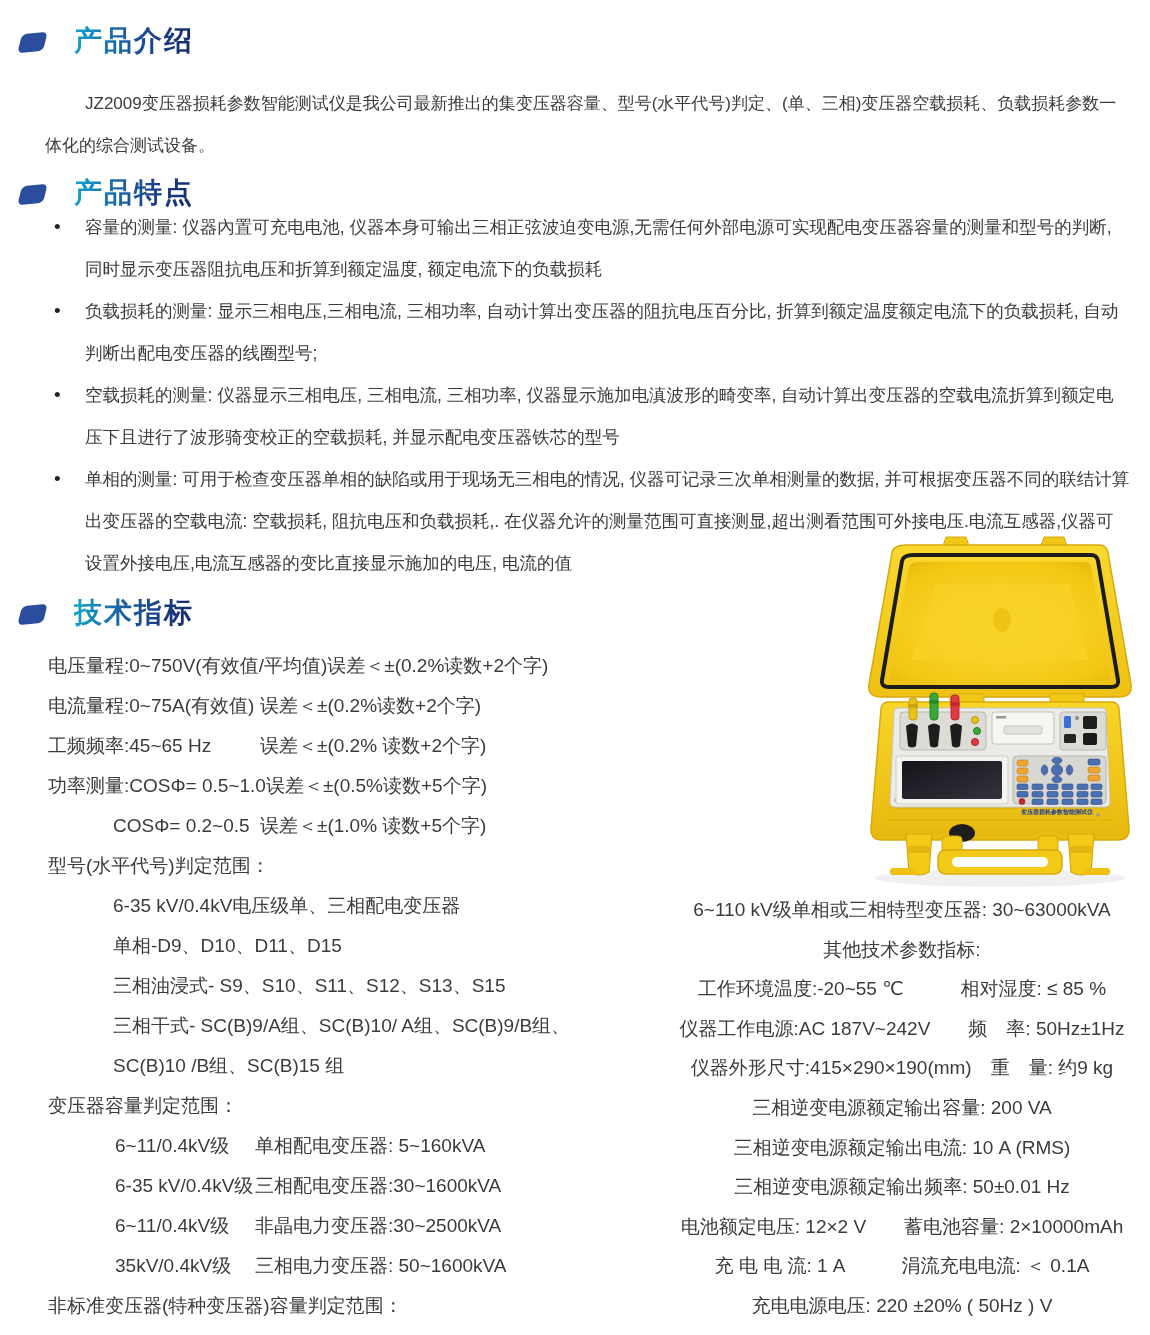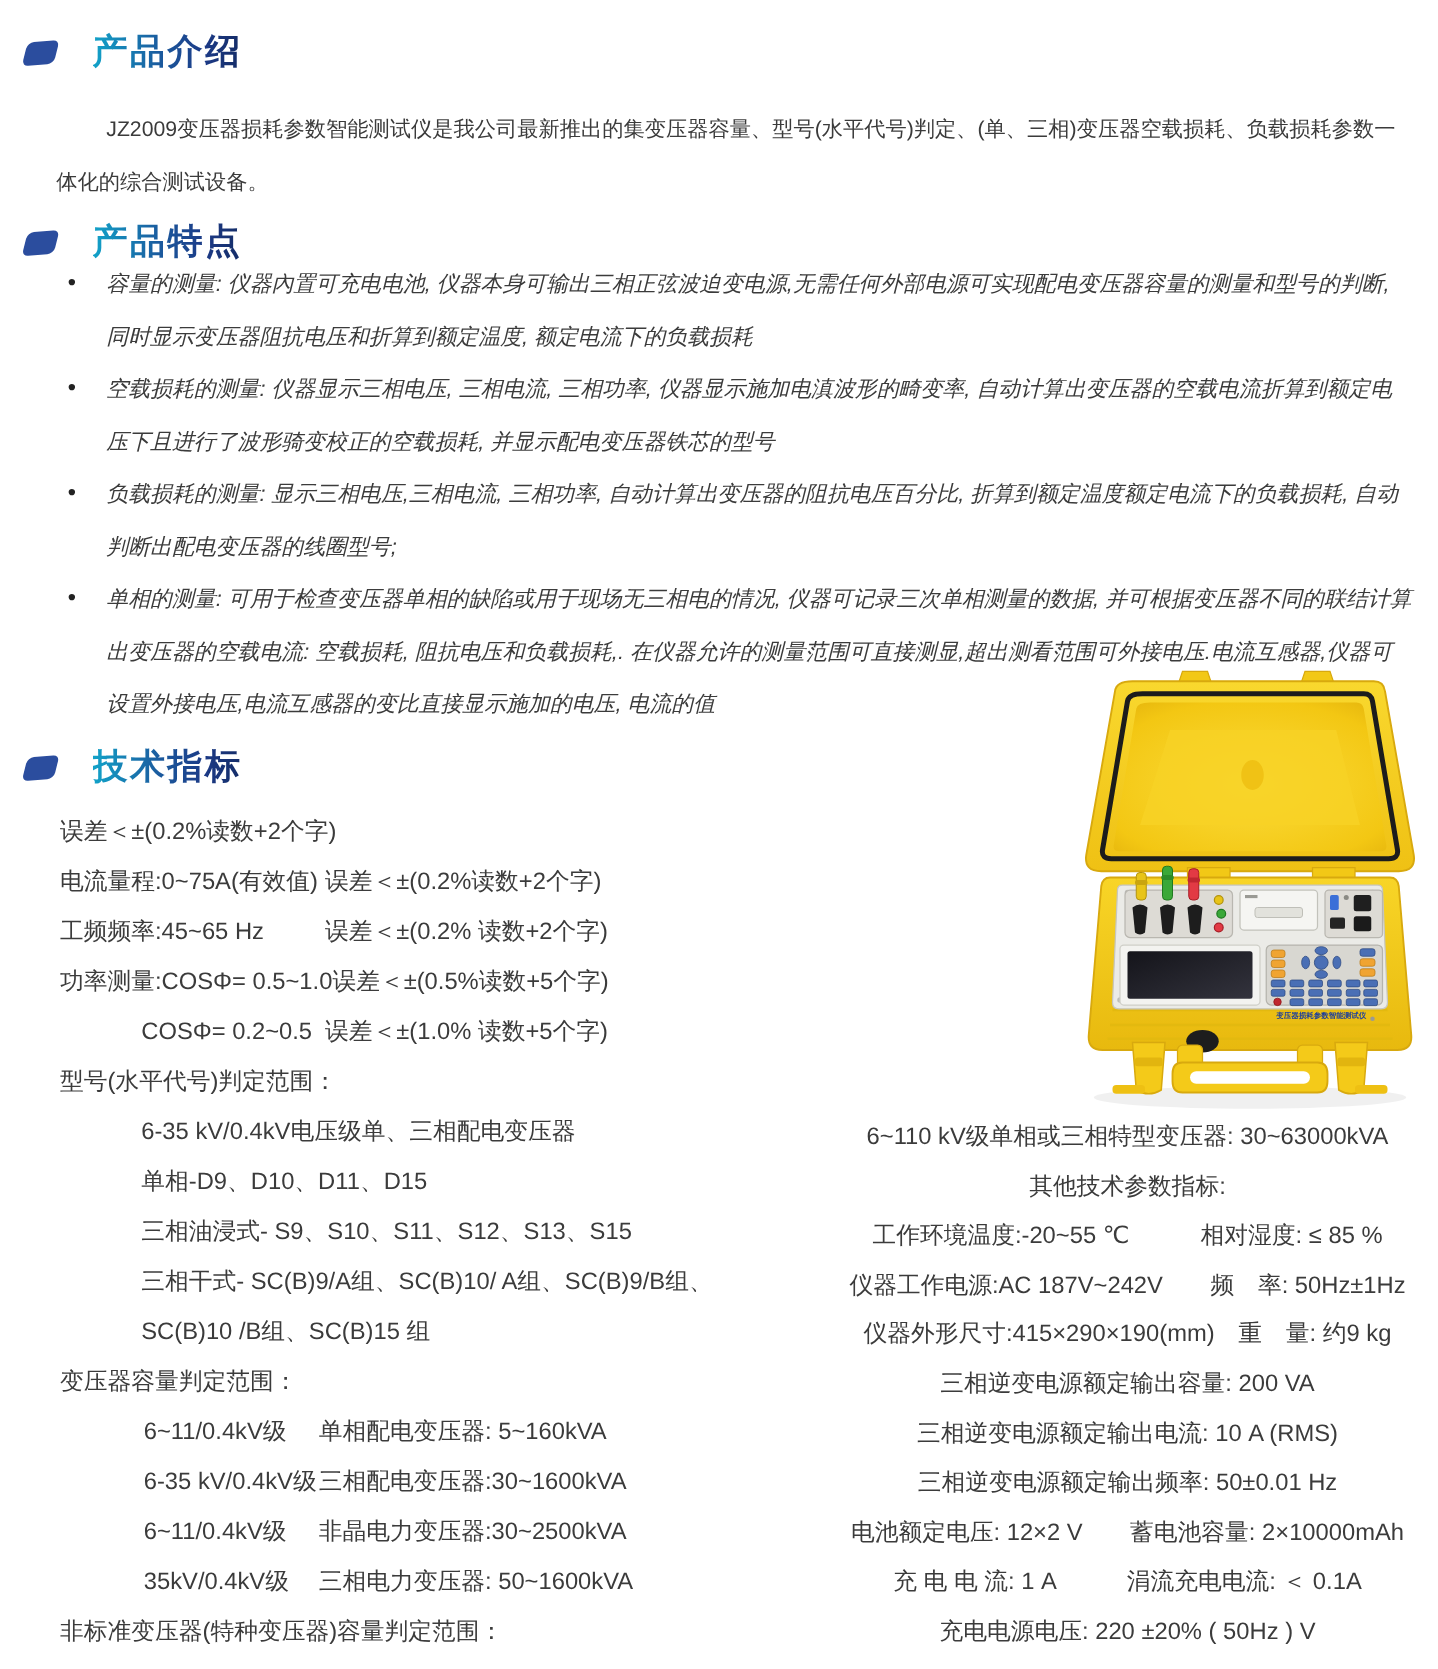--- a/index.html
+++ b/index.html
@@ -29,21 +29,21 @@
   #head-specs    { top:594px; }
 
   
   .intro-text {
     position:absolute; left:45px; top:66px; width:1085px;
     font-size:17px; line-height:42px; text-indent:40px;
   }
 
   
   .features { position:absolute; left:85px; top:206px; width:1046px;
-    font-size:17.5px; line-height:42px; list-style:none; margin:0; padding:0;font-style:italic; }
+    font-size:17.5px; line-height:42px; list-style:none; margin:0; padding:0; }
   .features li { position:relative; }
   .features li::before {
     content:"\2022"; position:absolute; left:-31px; top:0;
     font-size:19px; color:#222;
   }
 
   
   .spec-left { position:absolute; left:48px; top:646px; width:608px;
     font-size:19px; line-height:40px; }
   .spec-left .row { display:flex; white-space:nowrap; }
@@ -70,32 +70,33 @@
   <div class="sec-title">产品介绍</div>
 </div>
 <p class="intro-text">JZ2009变压器损耗参数智能测试仪是我公司最新推出的集变压器容量、型号(水平代号)判定、(单、三相)变压器空载损耗、负载损耗参数一体化的综合测试设备。</p>
 
 <div class="sec-head" id="head-features">
   <div class="sec-icon"></div>
   <div class="sec-title">产品特点</div>
 </div>
 <ul class="features">
   <li>容量的测量: 仪器內置可充电电池, 仪器本身可输出三相正弦波迫变电源,无需任何外部电源可实现配电变压器容量的测量和型号的判断, 同时显示变压器阻抗电压和折算到额定温度, 额定电流下的负载损耗</li>
+  <li>负载损耗的测量: 显示三相电压,三相电流, 三相功率, 自动计算出变压器的阻抗电压百分比, 折算到额定温度额定电流下的负载损耗, 自动判断出配电变压器的线圈型号;</li>
   <li>空载损耗的测量: 仪器显示三相电压, 三相电流, 三相功率, 仪器显示施加电滇波形的畸变率, 自动计算出变压器的空载电流折算到额定电压下且进行了波形骑变校正的空载损耗, 并显示配电变压器铁芯的型号</li>
-  <li>负载损耗的测量: 显示三相电压,三相电流, 三相功率, 自动计算出变压器的阻抗电压百分比, 折算到额定温度额定电流下的负载损耗, 自动判断出配电变压器的线圈型号;</li>
   <li>单相的测量: 可用于检查变压器单相的缺陷或用于现场无三相电的情况, 仪器可记录三次单相测量的数据, 并可根据变压器不同的联结计算出变压器的空载电流: 空载损耗, 阻抗电压和负载损耗,. 在仪器允许的测量范围可直接测显,超出测看范围可外接电压.电流互感器,仪器可设置外接电压,电流互感器的变比直接显示施加的电压, 电流的值</li>
 </ul>
 
 <div class="sec-head" id="head-specs">
   <div class="sec-icon"></div>
   <div class="sec-title">技术指标</div>
 </div>
 
 <div class="spec-left">
   <div class="row">
+    <span class="lab">电压量程:0~750V(有效值/平均值)</span>
     <span>误差＜±(0.2%读数+2个字)</span>
   </div>
   <div class="row">
     <span class="lab">电流量程:0~75A(有效值)</span>
     <span>误差＜±(0.2%读数+2个字)</span>
   </div>
   <div class="row">
     <span class="lab">工频频率:45~65  Hz</span>
     <span>误差＜±(0.2% 读数+2个字)</span>
   </div>

